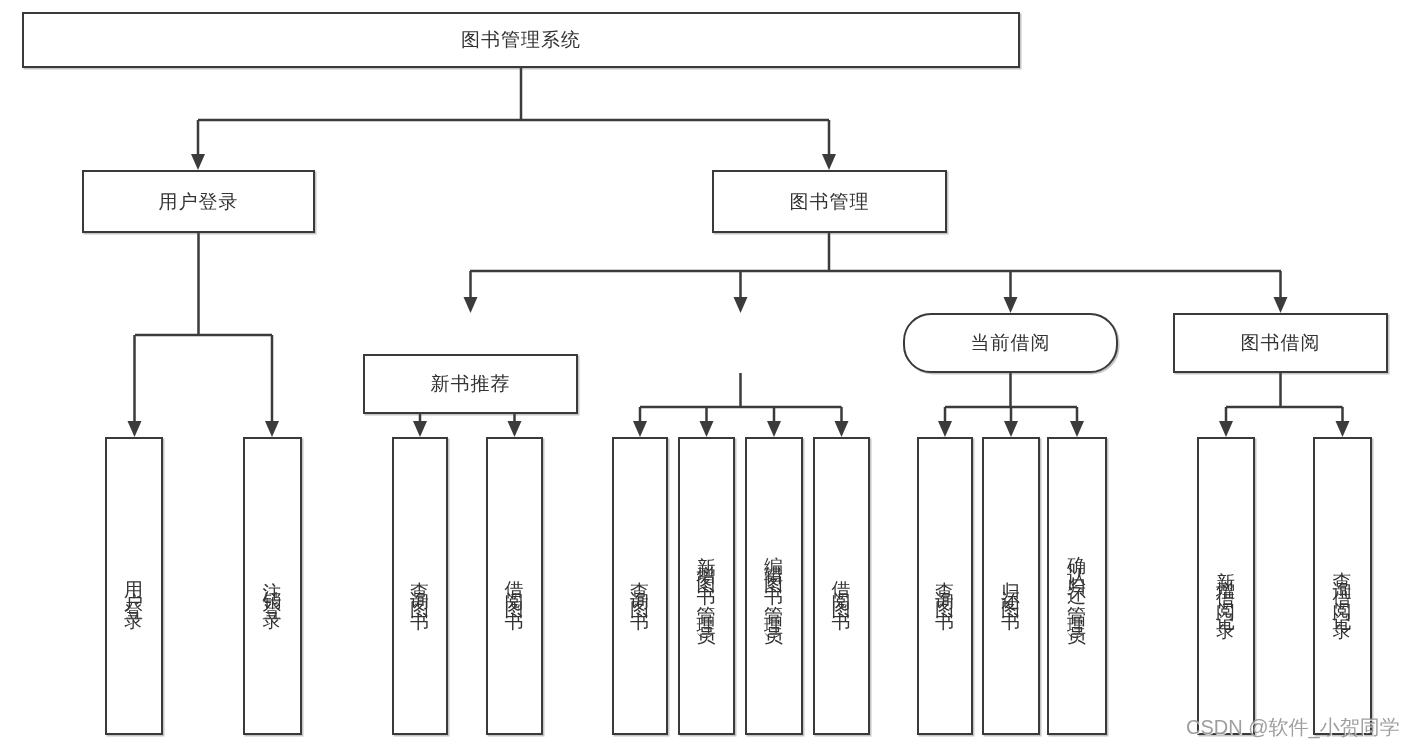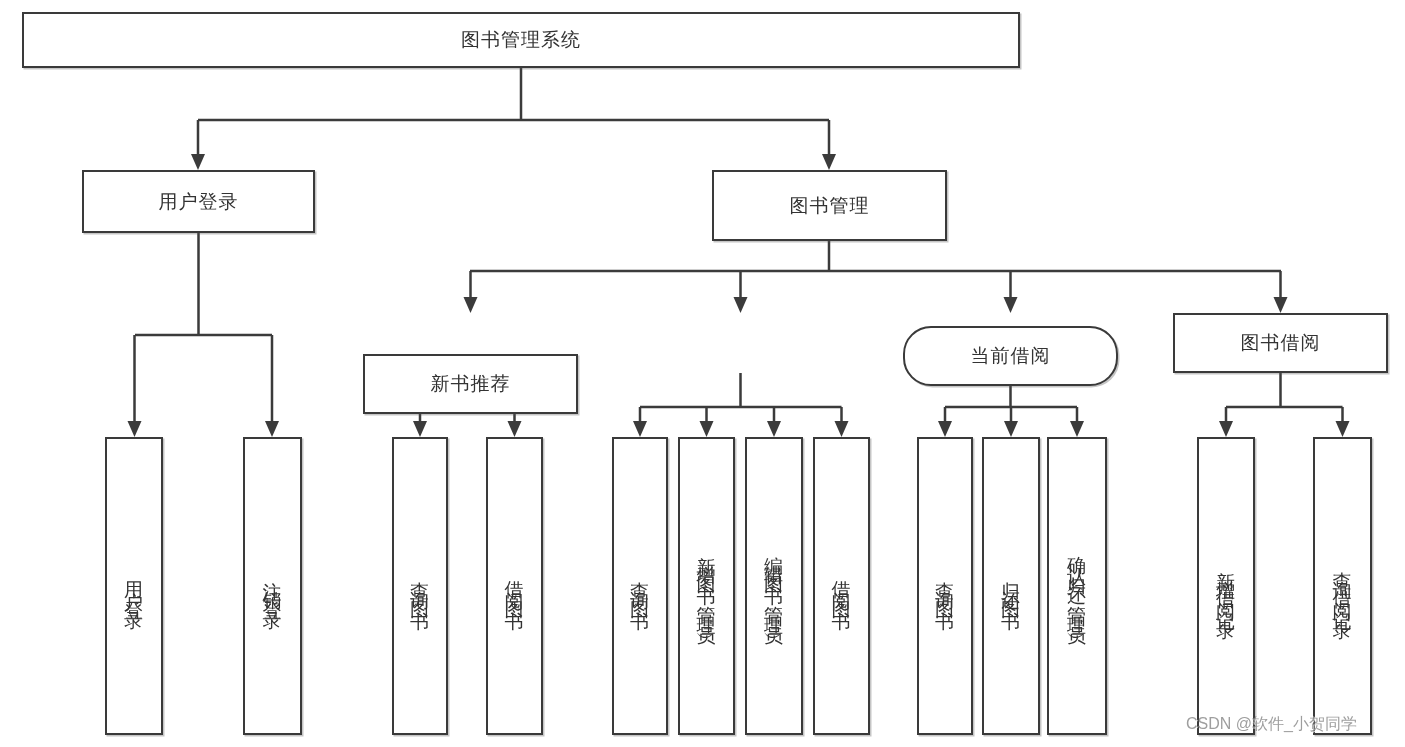--- a/index.html
+++ b/index.html
@@ -39,21 +39,21 @@
     text-orientation: mixed;
     font-size: 19px;
     letter-spacing: 10px;
     line-height: 1;
   }
   .watermark {
     position: absolute;
     left: 1186px;
     top: 714px;
     z-index: 3;
-    font-size: 16px;
+    font-size: 20px;
     color: rgba(148,148,148,0.9);
     text-shadow: 1px 1px 0 rgba(255,255,255,0.8);
     white-space: nowrap;
   }
 </style>
 </head>
 <body>
 
 <div class="stage">
 
@@ -100,28 +100,28 @@
              M1335.5 421 L1349.5 421 L1342.5 437 Z" fill="#3b3b3b" stroke="none"></path>
   </svg>
 
   <div class="node h" style="left:22px; top:12px; width:998px; height:56px;">
     <span>图书管理系统</span>
   </div>
 
   <div class="node h" style="left:82px; top:170px; width:233px; height:63px;">
     <span>用户登录</span>
   </div>
-  <div class="node h" style="left:712px; top:170px; width:235px; height:71px;">
+  <div class="node h" style="left:712px; top:170px; width:235px; height:63px;">
     <span>图书管理</span>
   </div>
 
   <div class="node h" style="left:363px; top:313px; width:215px; height:60px;margin-top:41px;">
     <span>新书推荐</span>
   </div>
-  <div class="node h" style="left:903px; top:326px; width:215px; height:60px;border-radius:28px;">
+  <div class="node h" style="left:903px; top:313px; width:215px; height:60px;border-radius:28px;">
     <span>当前借阅</span>
   </div>
   <div class="node h" style="left:1173px; top:313px; width:215px; height:60px;">
     <span>图书借阅</span>
   </div>
 
   <div class="node v" style="left:105px; top:437px; width:58px; height:298px;">
     <span>用户登录</span>
   </div>
   <div class="node v" style="left:243px; top:437px; width:59px; height:298px;">

